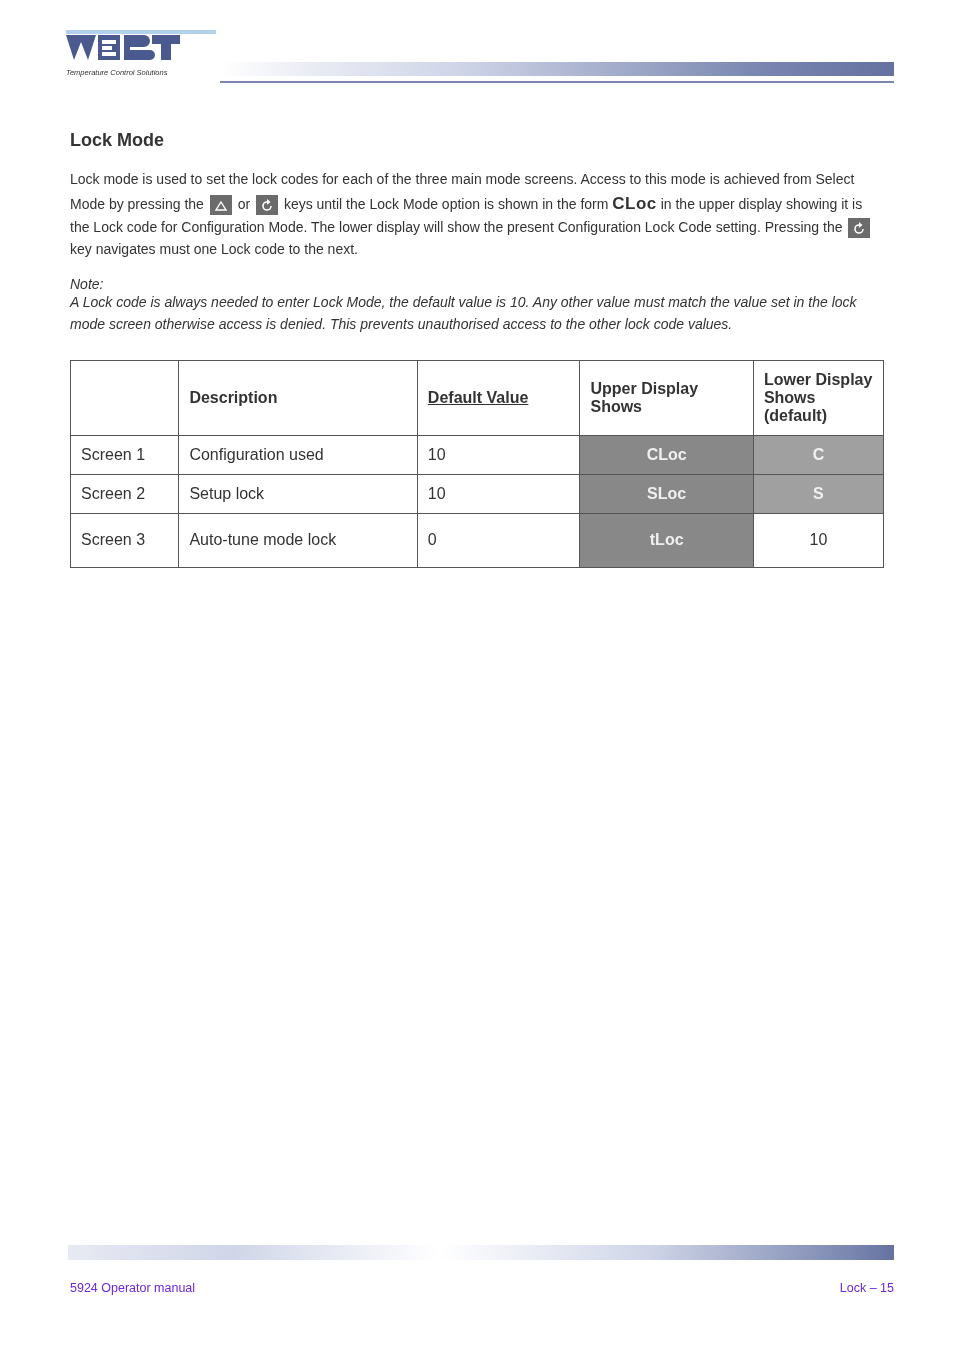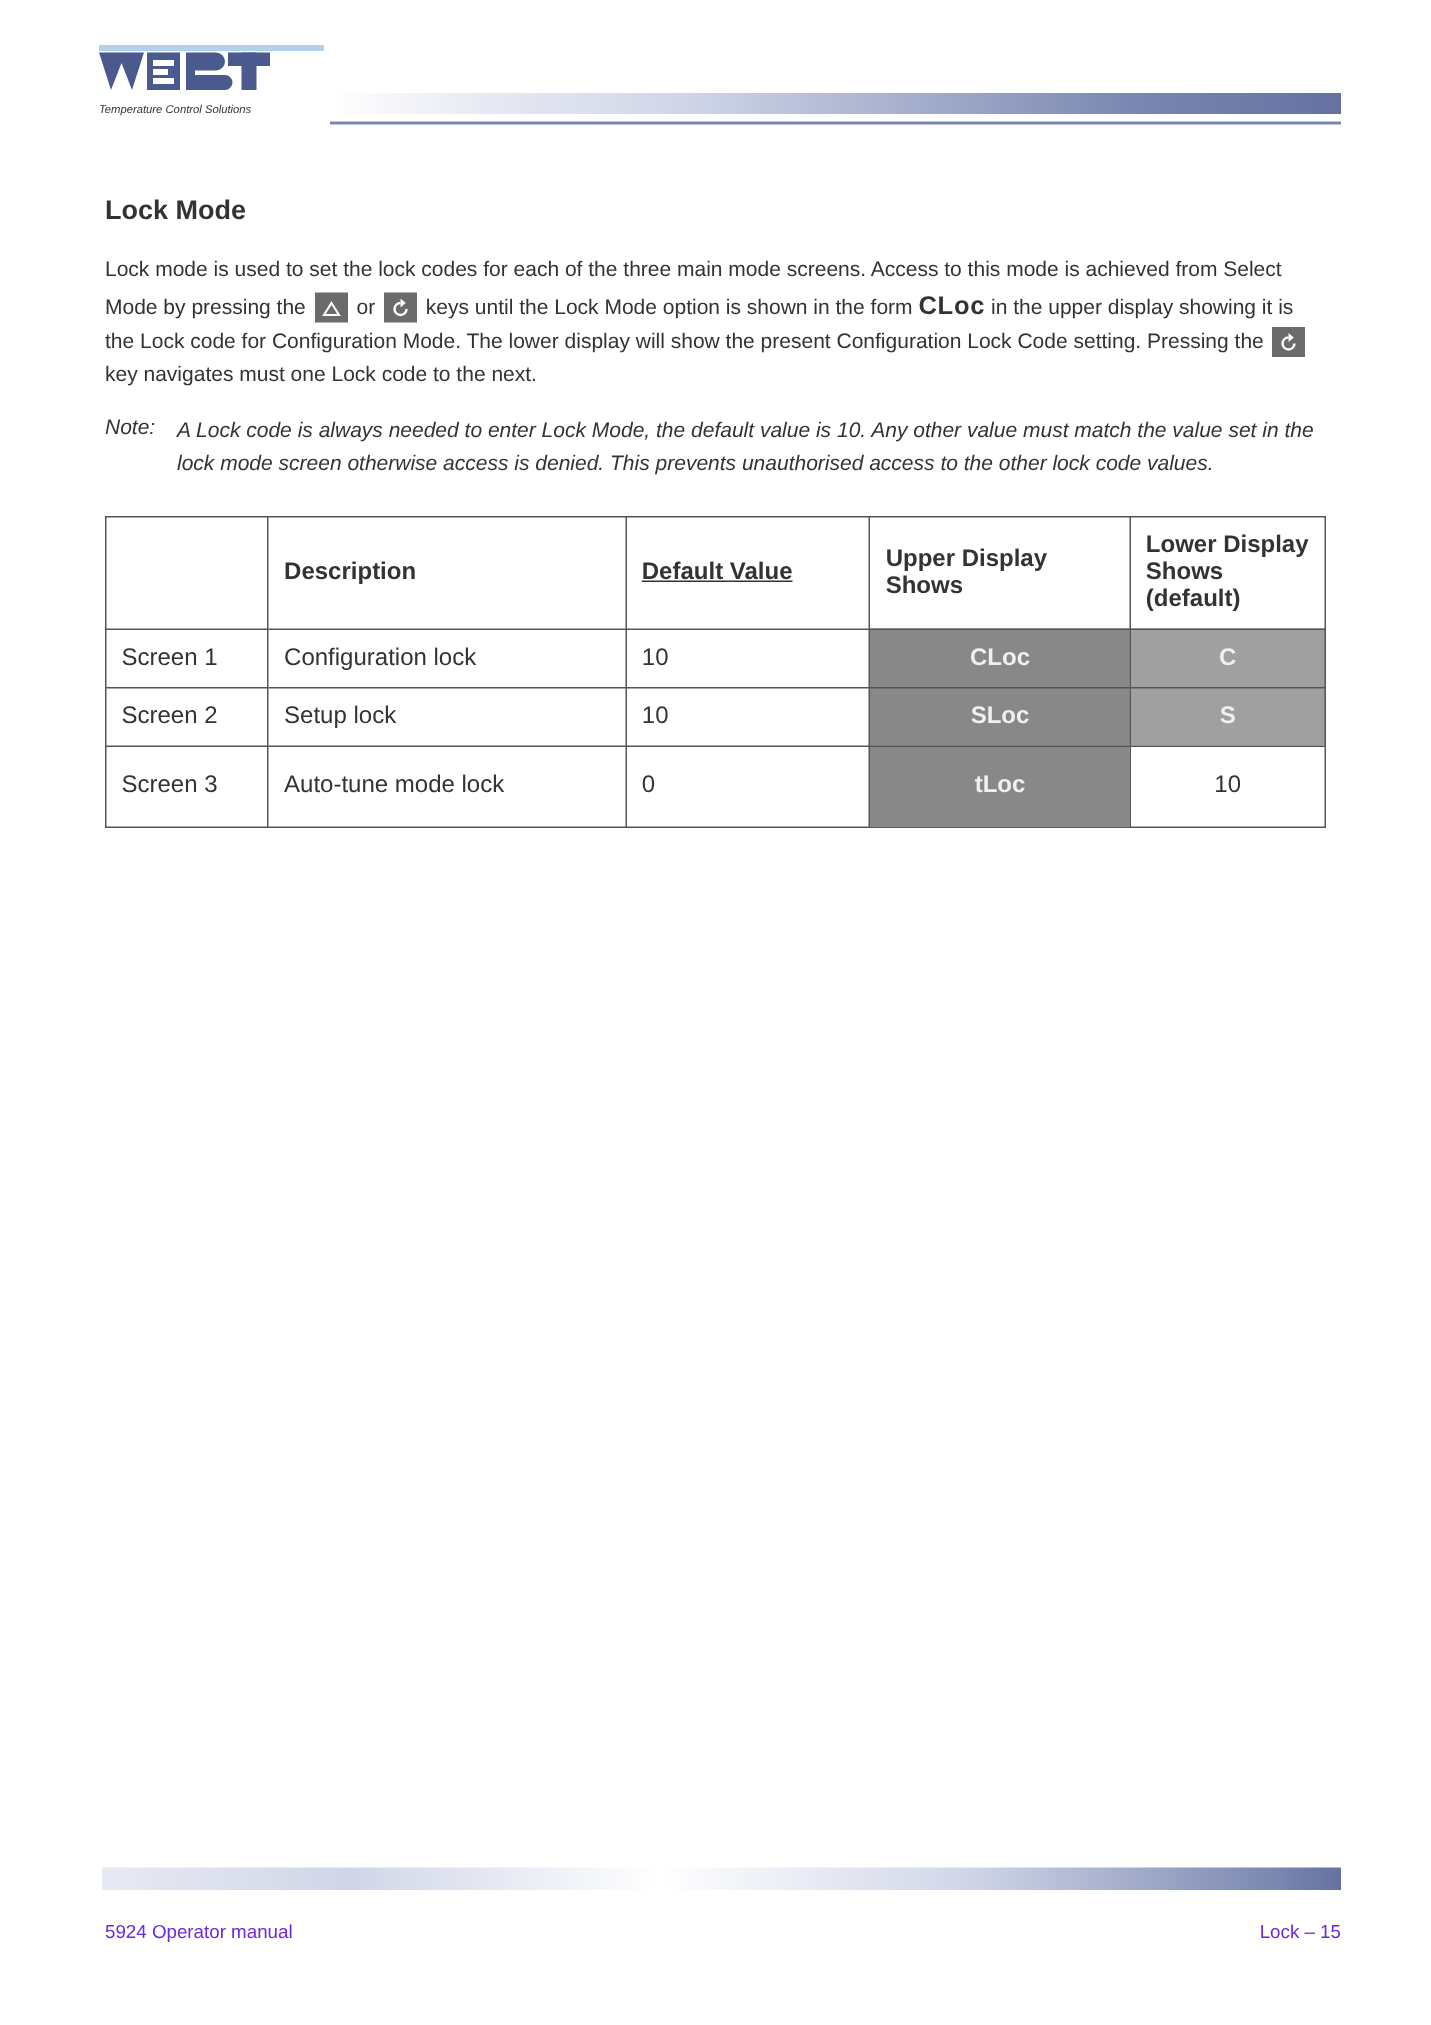--- a/index.html
+++ b/index.html
@@ -50,20 +50,21 @@
   }
   p.para {
     font-size: 14px;
     line-height: 1.55;
     margin-bottom: 16px;
   }
   .note-block {
     display: flex;
     margin-top: 6px;
     margin-bottom: 24px;
+    flex-direction: column;
   }
   .note-left {
     width: 48px;
     font-style: italic;
     font-size: 14px;
   }
   .note-right {
     flex: 1;
     font-style: italic;
     font-size: 14px;
@@ -207,21 +208,21 @@
         <tr class="hrow">
       <td class="col-blank"></td>
       <td class="col-desc">Description</td>
       <td class="col-default">Default Value</td>
       <td class="col-upper">Upper Display Shows</td>
       <td class="col-lower">Lower Display
  Shows (default)</td>
     </tr>
     <tr>
       <td>Screen 1</td>
-      <td>Configuration lock</td>
+      <td>Configuration used</td>
       <td>10</td>
       <td class="lcd-cell">CLoc</td>
       <td class="lcd-cell light">C</td>
     </tr>
     <tr>
       <td>Screen 2</td>
       <td>Setup lock</td>
       <td>10</td>
       <td class="lcd-cell">SLoc</td>
       <td class="lcd-cell light">S</td>

